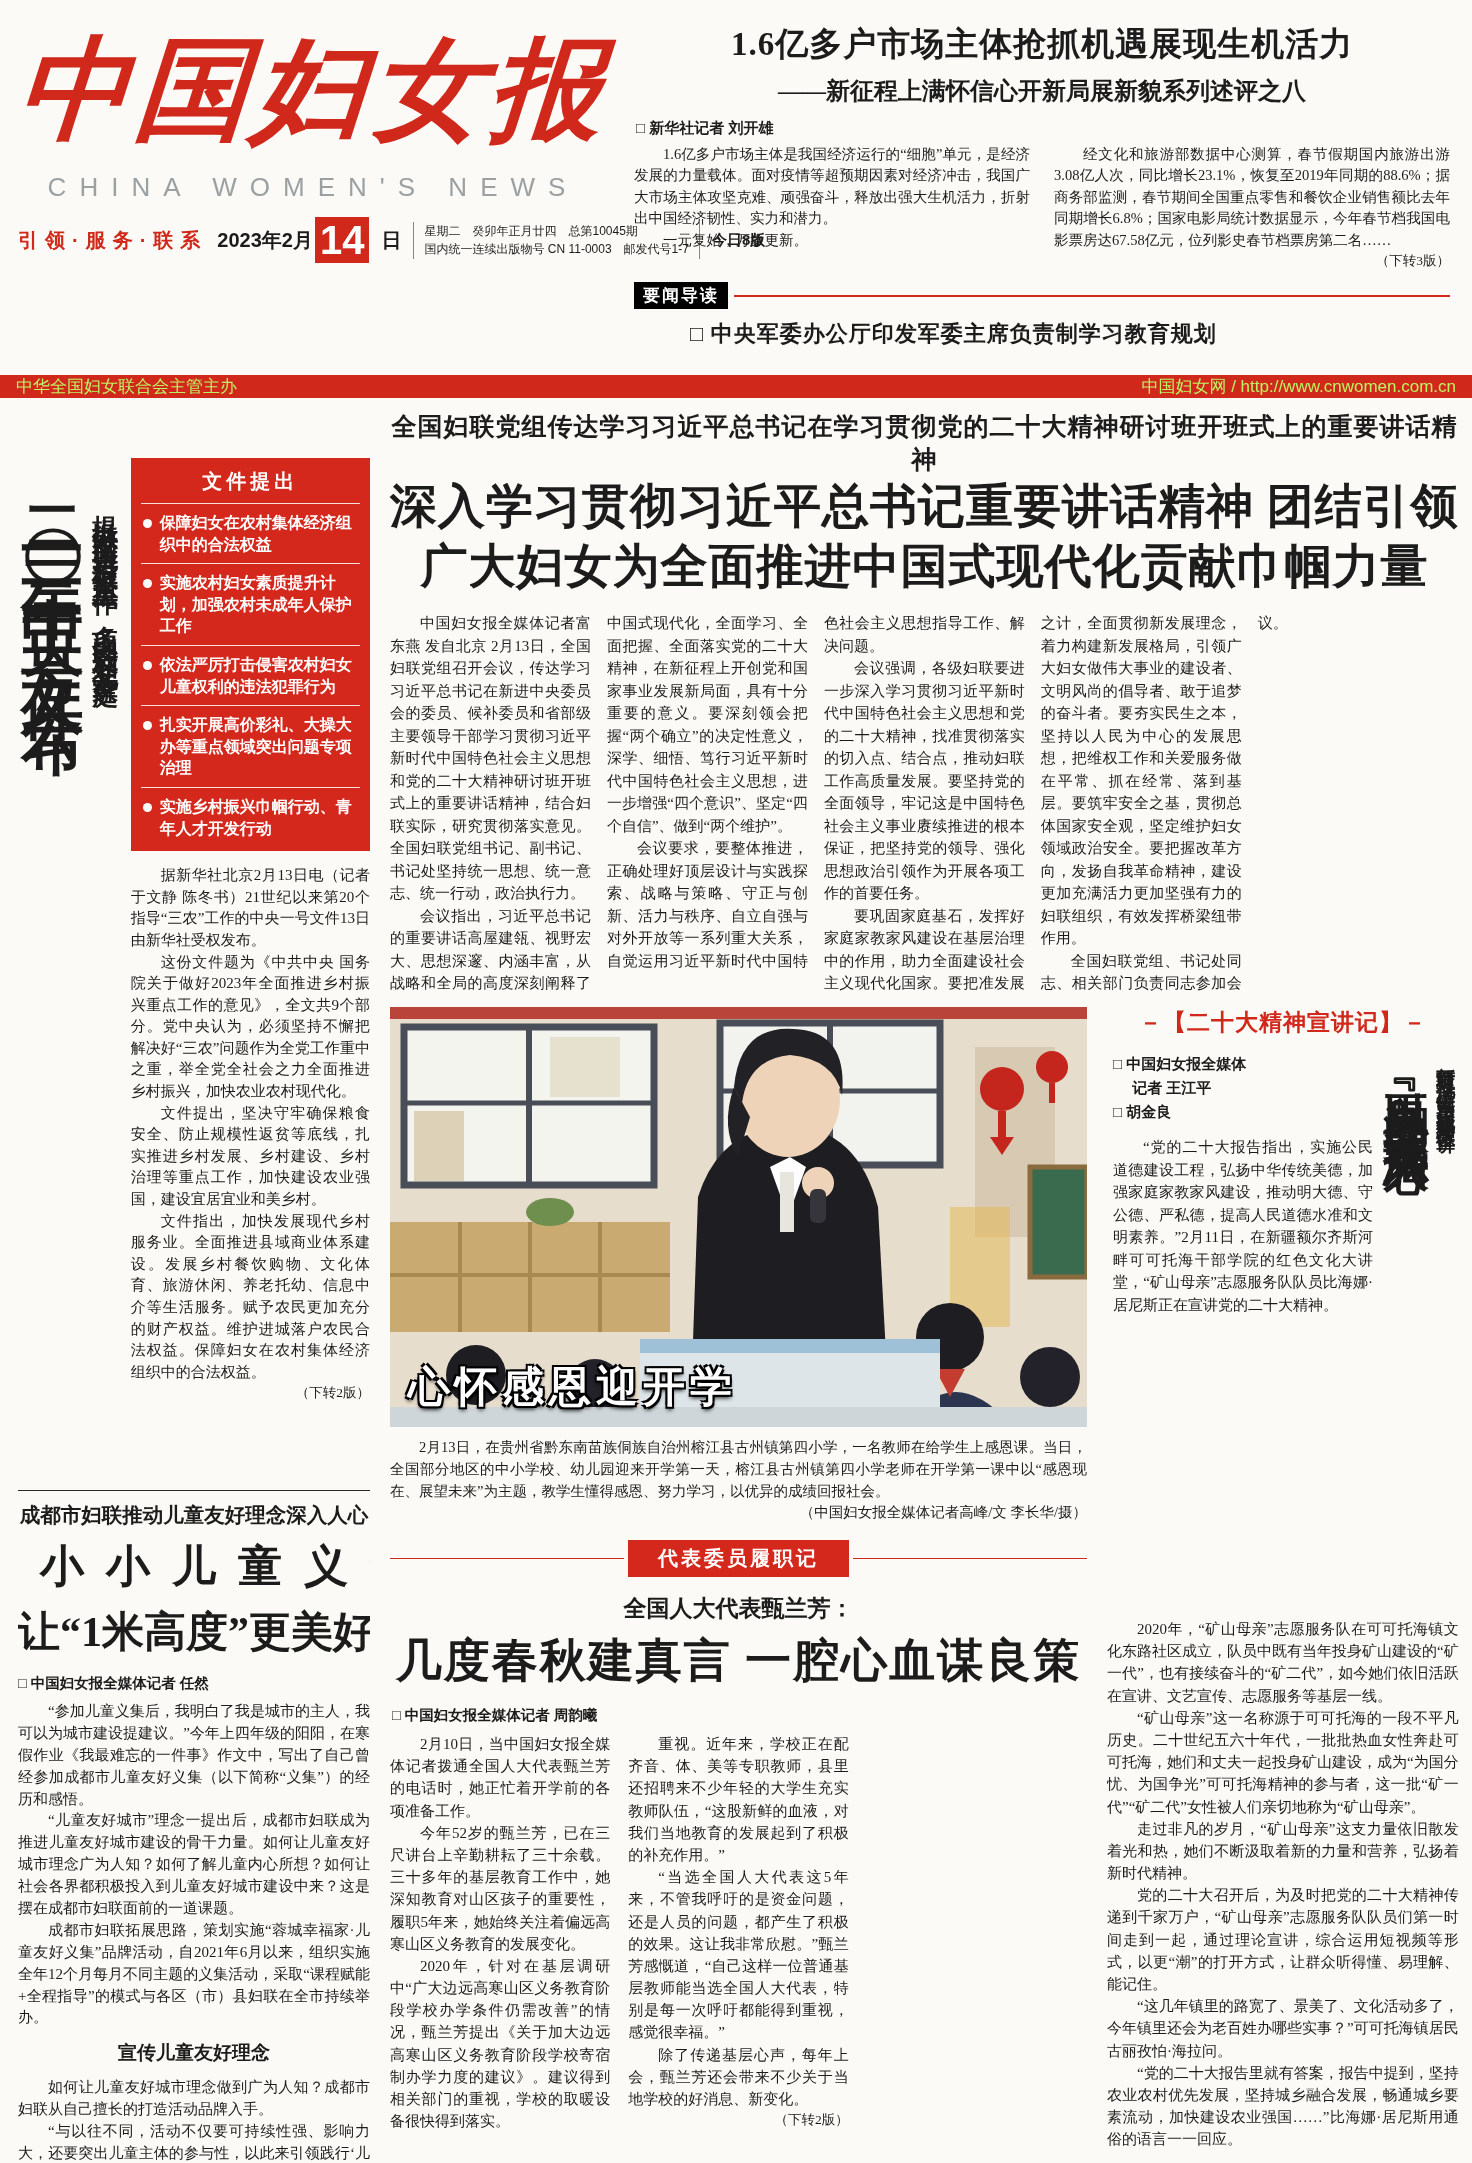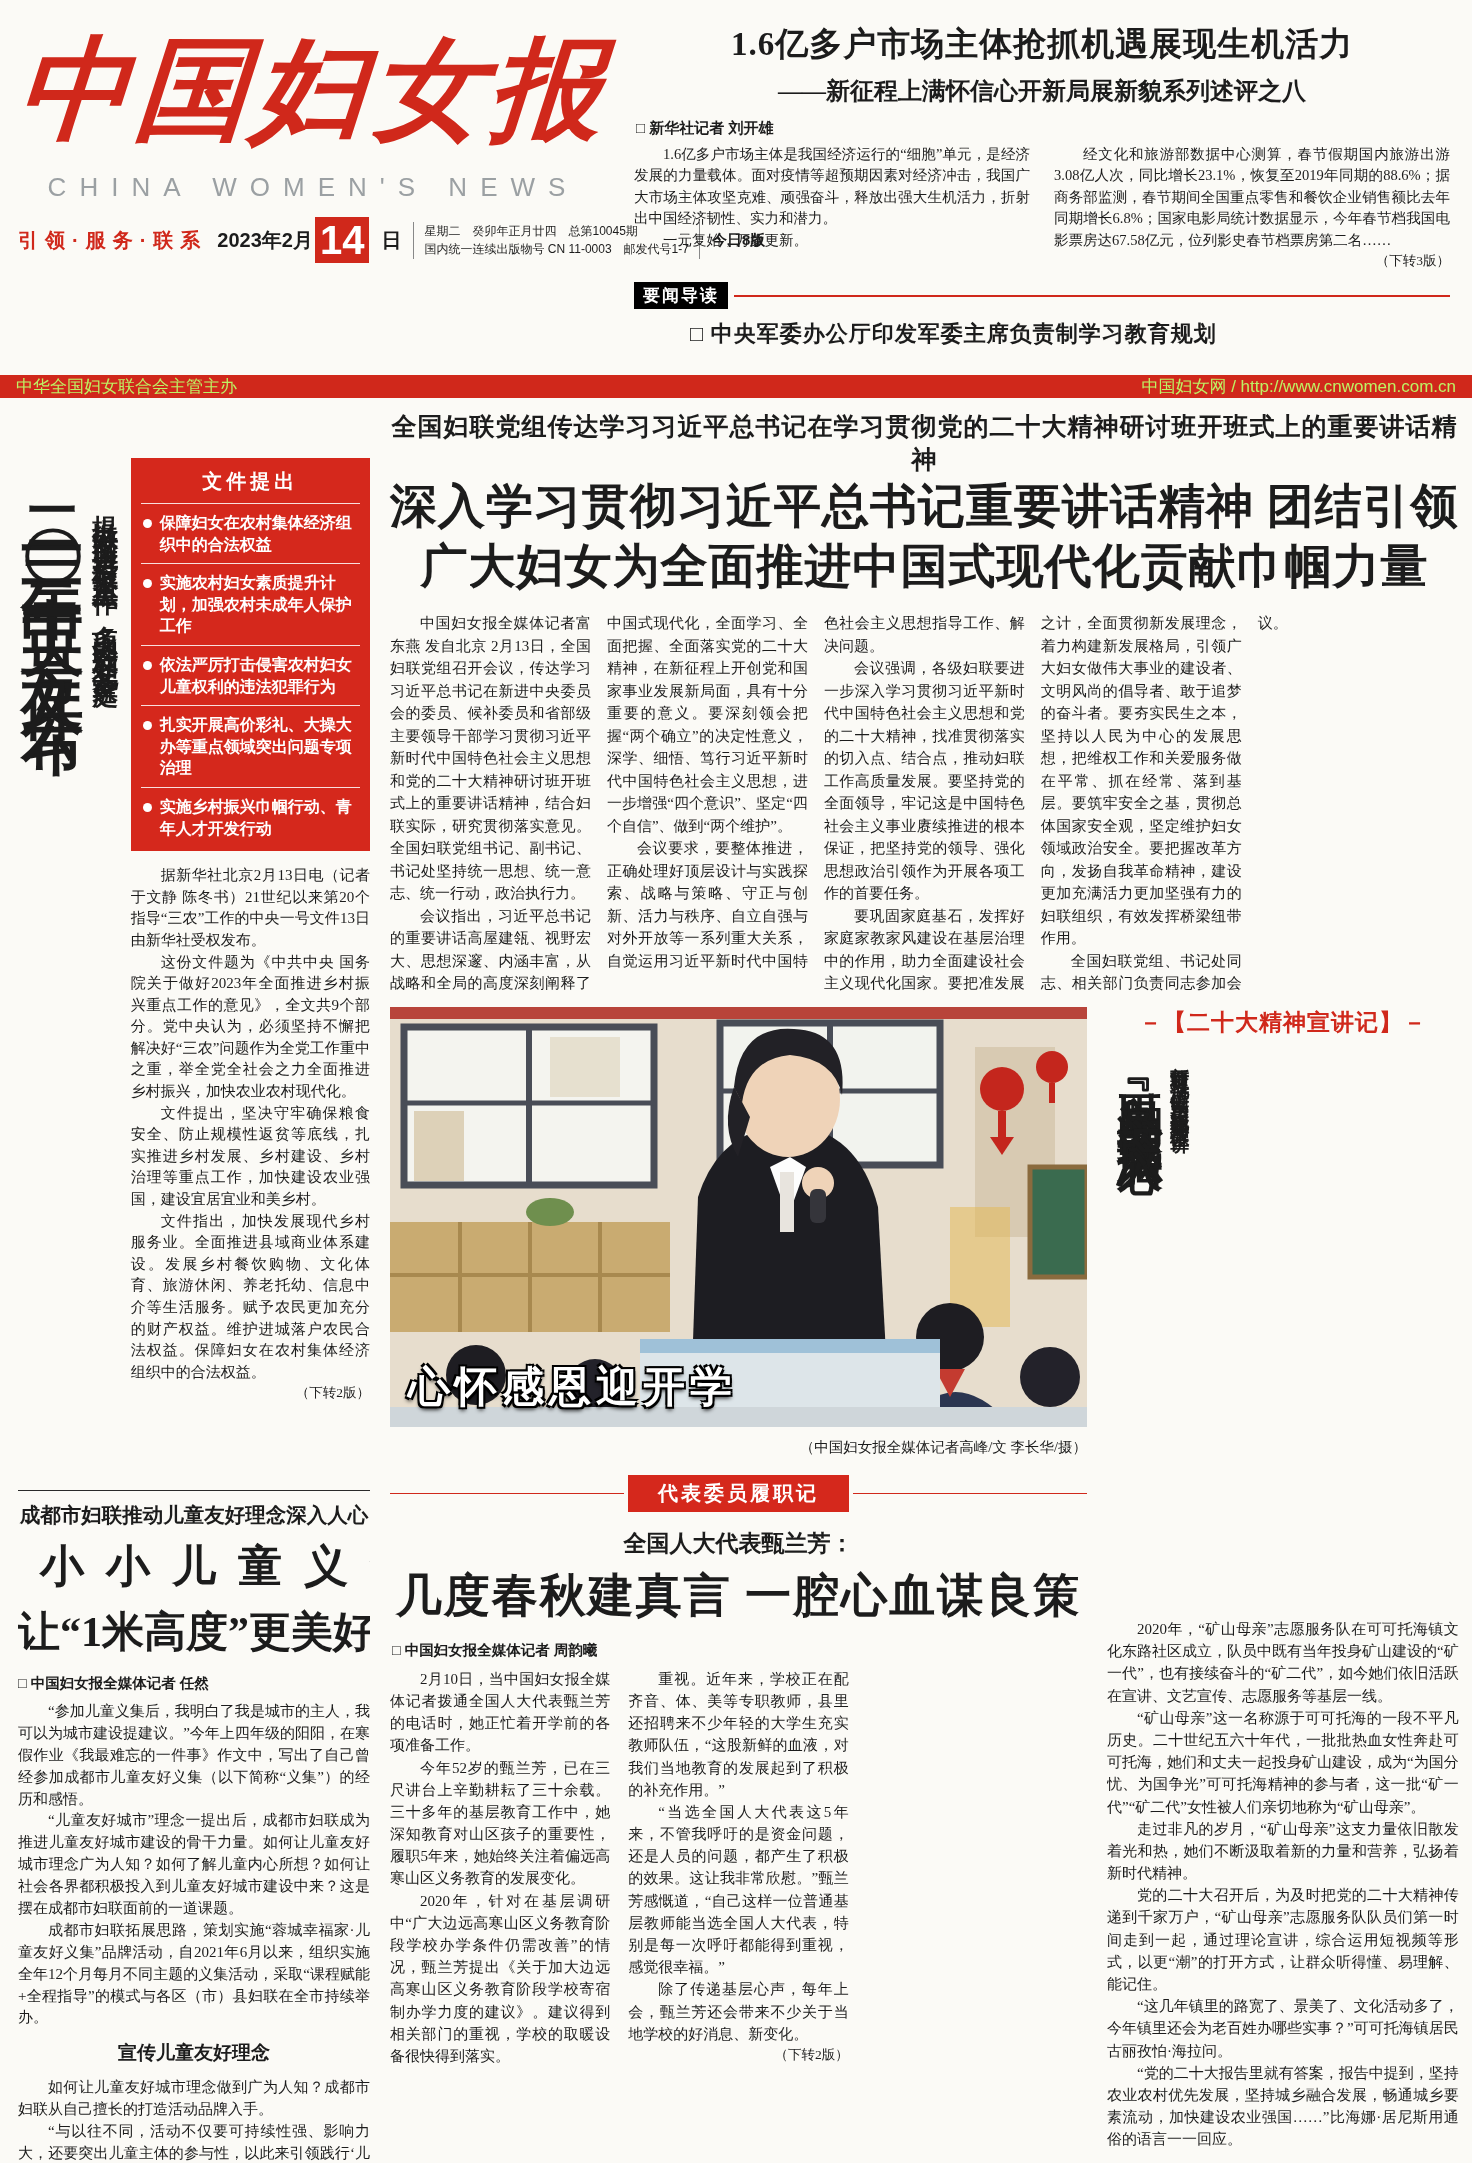--- a/index.html
+++ b/index.html
@@ -280,20 +280,21 @@
               <circle cx="660" cy="370" r="30" fill="#23222a"></circle>
               <path d="M624 420 Q662 396 697 420 Z" fill="#2b3550"></path>
 
               <rect x="250" y="340" width="300" height="80" fill="#dde5e9"></rect>
               <rect x="250" y="332" width="300" height="14" fill="#9fc1d8"></rect>
               <rect x="0" y="400" width="697" height="20" fill="#cfd6da"></rect>
             </svg>
             <div class="photo-overlay">心怀感恩迎开学</div>
           </div>
           <div class="caption">
+            <span class="cap-text">2月13日，在贵州省黔东南苗族侗族自治州榕江县古州镇第四小学，一名教师在给学生上感恩课。当日，全国部分地区的中小学校、幼儿园迎来开学第一天，榕江县古州镇第四小学老师在开学第一课中以“感恩现在、展望未来”为主题，教学生懂得感恩、努力学习，以优异的成绩回报社会。</span>
             <div class="credit">（中国妇女报全媒体记者高峰/文 李长华/摄）</div>
           </div>
 
           <div class="deputy">
             <div class="badge-row">
               <span class="badge-line"></span>
               <span class="badge">代表委员履职记</span>
               <span class="badge-line"></span>
             </div>
             <div class="dp-kicker">全国人大代表甄兰芳：</div>
@@ -307,20 +308,28 @@
               <p>“当选全国人大代表这5年来，不管我呼吁的是资金问题，还是人员的问题，都产生了积极的效果。这让我非常欣慰。”甄兰芳感慨道，“自己这样一位普通基层教师能当选全国人大代表，特别是每一次呼吁都能得到重视，感觉很幸福。”</p>
               <p>除了传递基层心声，每年上会，甄兰芳还会带来不少关于当地学校的好消息、新变化。</p>
               <p class="turn">（下转2版）</p>
             </div>
           </div>
         </div>
 
         <div class="right-rail">
           <div class="lec-header">－【二十大精神宣讲记】－</div>
           <div class="lec-top">
+            <div class="lec-left">
+              <div class="lec-byline">
+                <span>□ 中国妇女报全媒体</span><br>
+                <span>　 记者 王江平</span><br>
+                <span>□ 胡金良</span>
+              </div>
+              <p>“党的二十大报告指出，实施公民道德建设工程，弘扬中华传统美德，加强家庭家教家风建设，推动明大德、守公德、严私德，提高人民道德水准和文明素养。”2月11日，在新疆额尔齐斯河畔可可托海干部学院的红色文化大讲堂，“矿山母亲”志愿服务队队员比海娜·居尼斯正在宣讲党的二十大精神。</p>
+            </div>
             <div class="lec-vert">
               <div class="lec-vkicker">新疆可可托海「矿山母亲」运用短视频等开展微宣讲</div>
               <div class="lec-vh">以更『潮』的方式让理论入脑入心</div>
             </div>
           </div>
           <div class="lec-body">
             <p>2020年，“矿山母亲”志愿服务队在可可托海镇文化东路社区成立，队员中既有当年投身矿山建设的“矿一代”，也有接续奋斗的“矿二代”，如今她们依旧活跃在宣讲、文艺宣传、志愿服务等基层一线。</p>
             <p>“矿山母亲”这一名称源于可可托海的一段不平凡历史。二十世纪五六十年代，一批批热血女性奔赴可可托海，她们和丈夫一起投身矿山建设，成为“为国分忧、为国争光”可可托海精神的参与者，这一批“矿一代”“矿二代”女性被人们亲切地称为“矿山母亲”。</p>
             <p>走过非凡的岁月，“矿山母亲”这支力量依旧散发着光和热，她们不断汲取着新的力量和营养，弘扬着新时代精神。</p>
             <p>党的二十大召开后，为及时把党的二十大精神传递到千家万户，“矿山母亲”志愿服务队队员们第一时间走到一起，通过理论宣讲，综合运用短视频等形式，以更“潮”的打开方式，让群众听得懂、易理解、能记住。</p>

